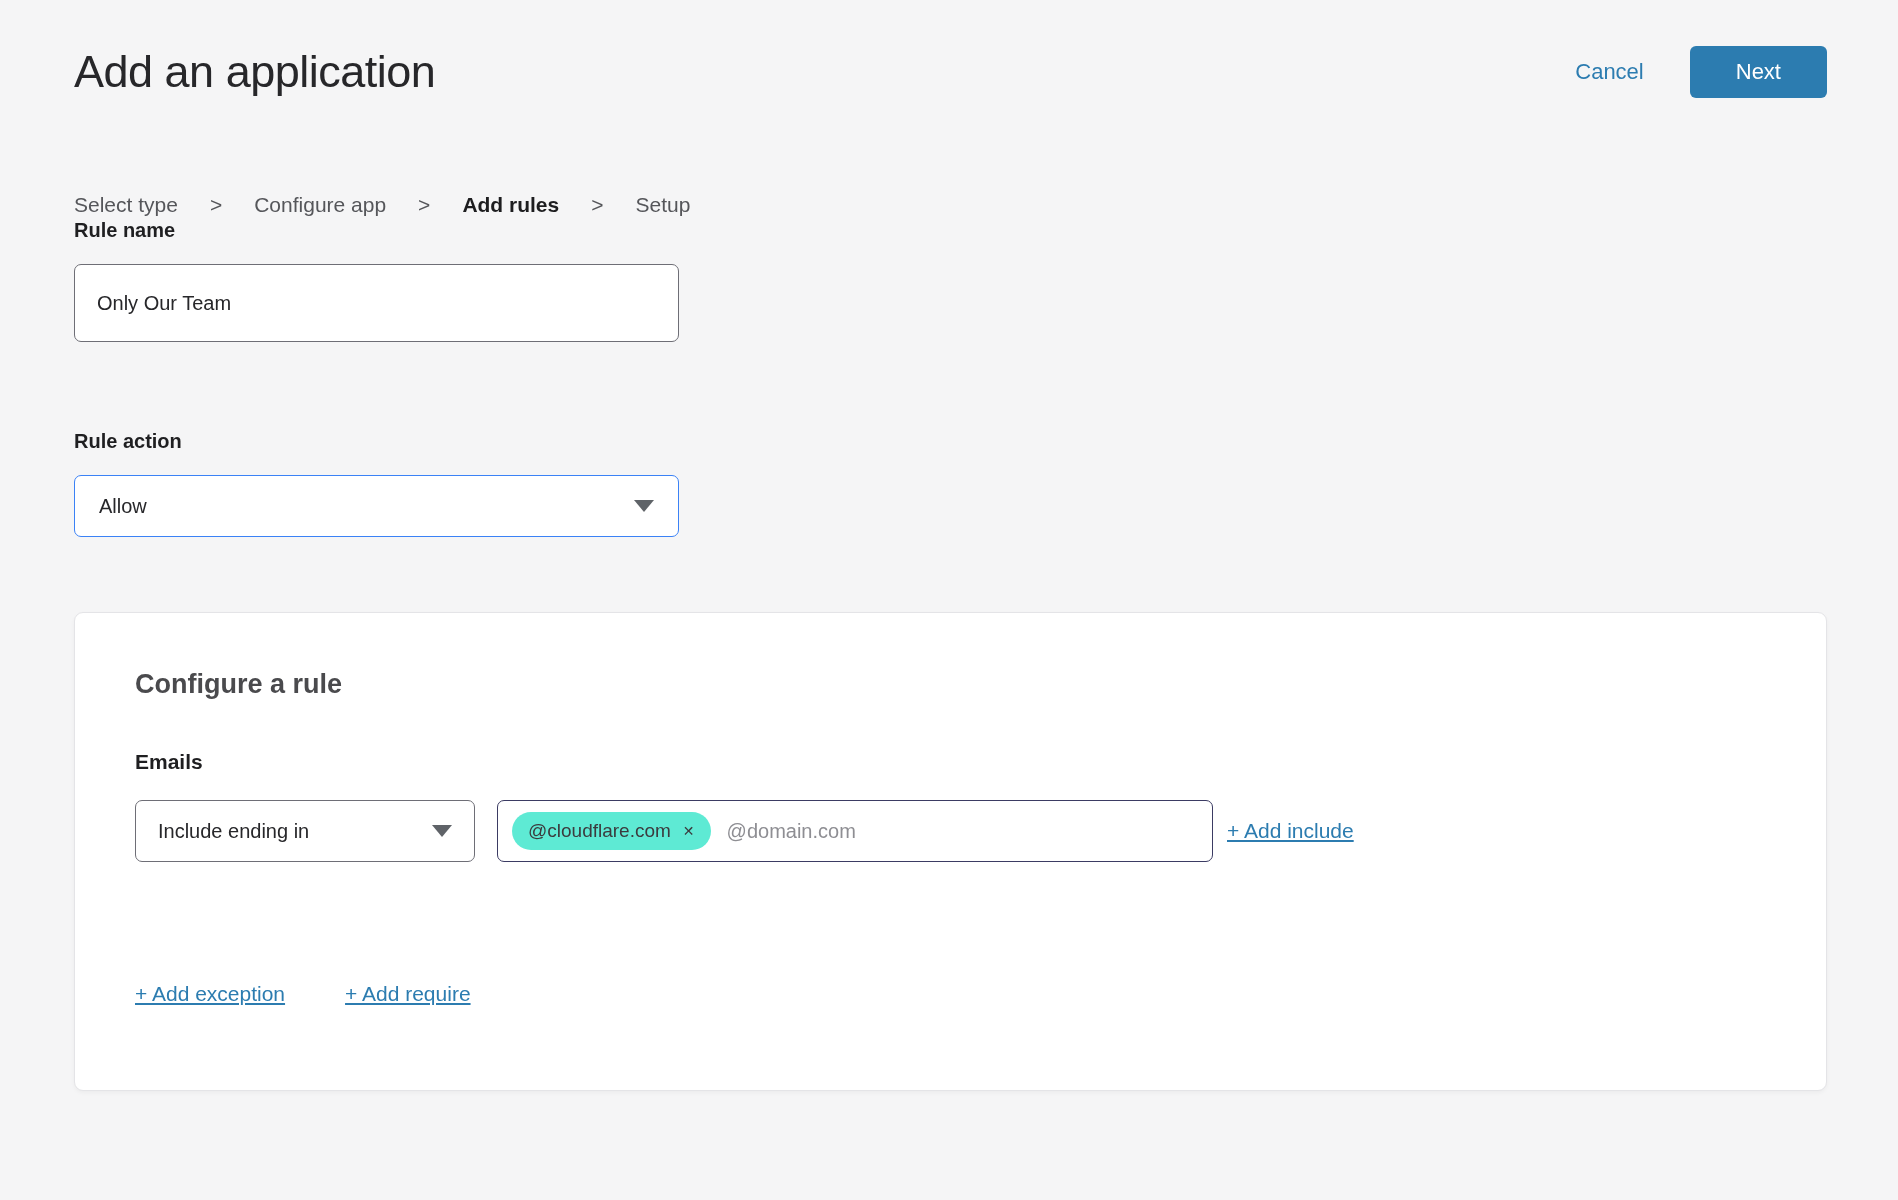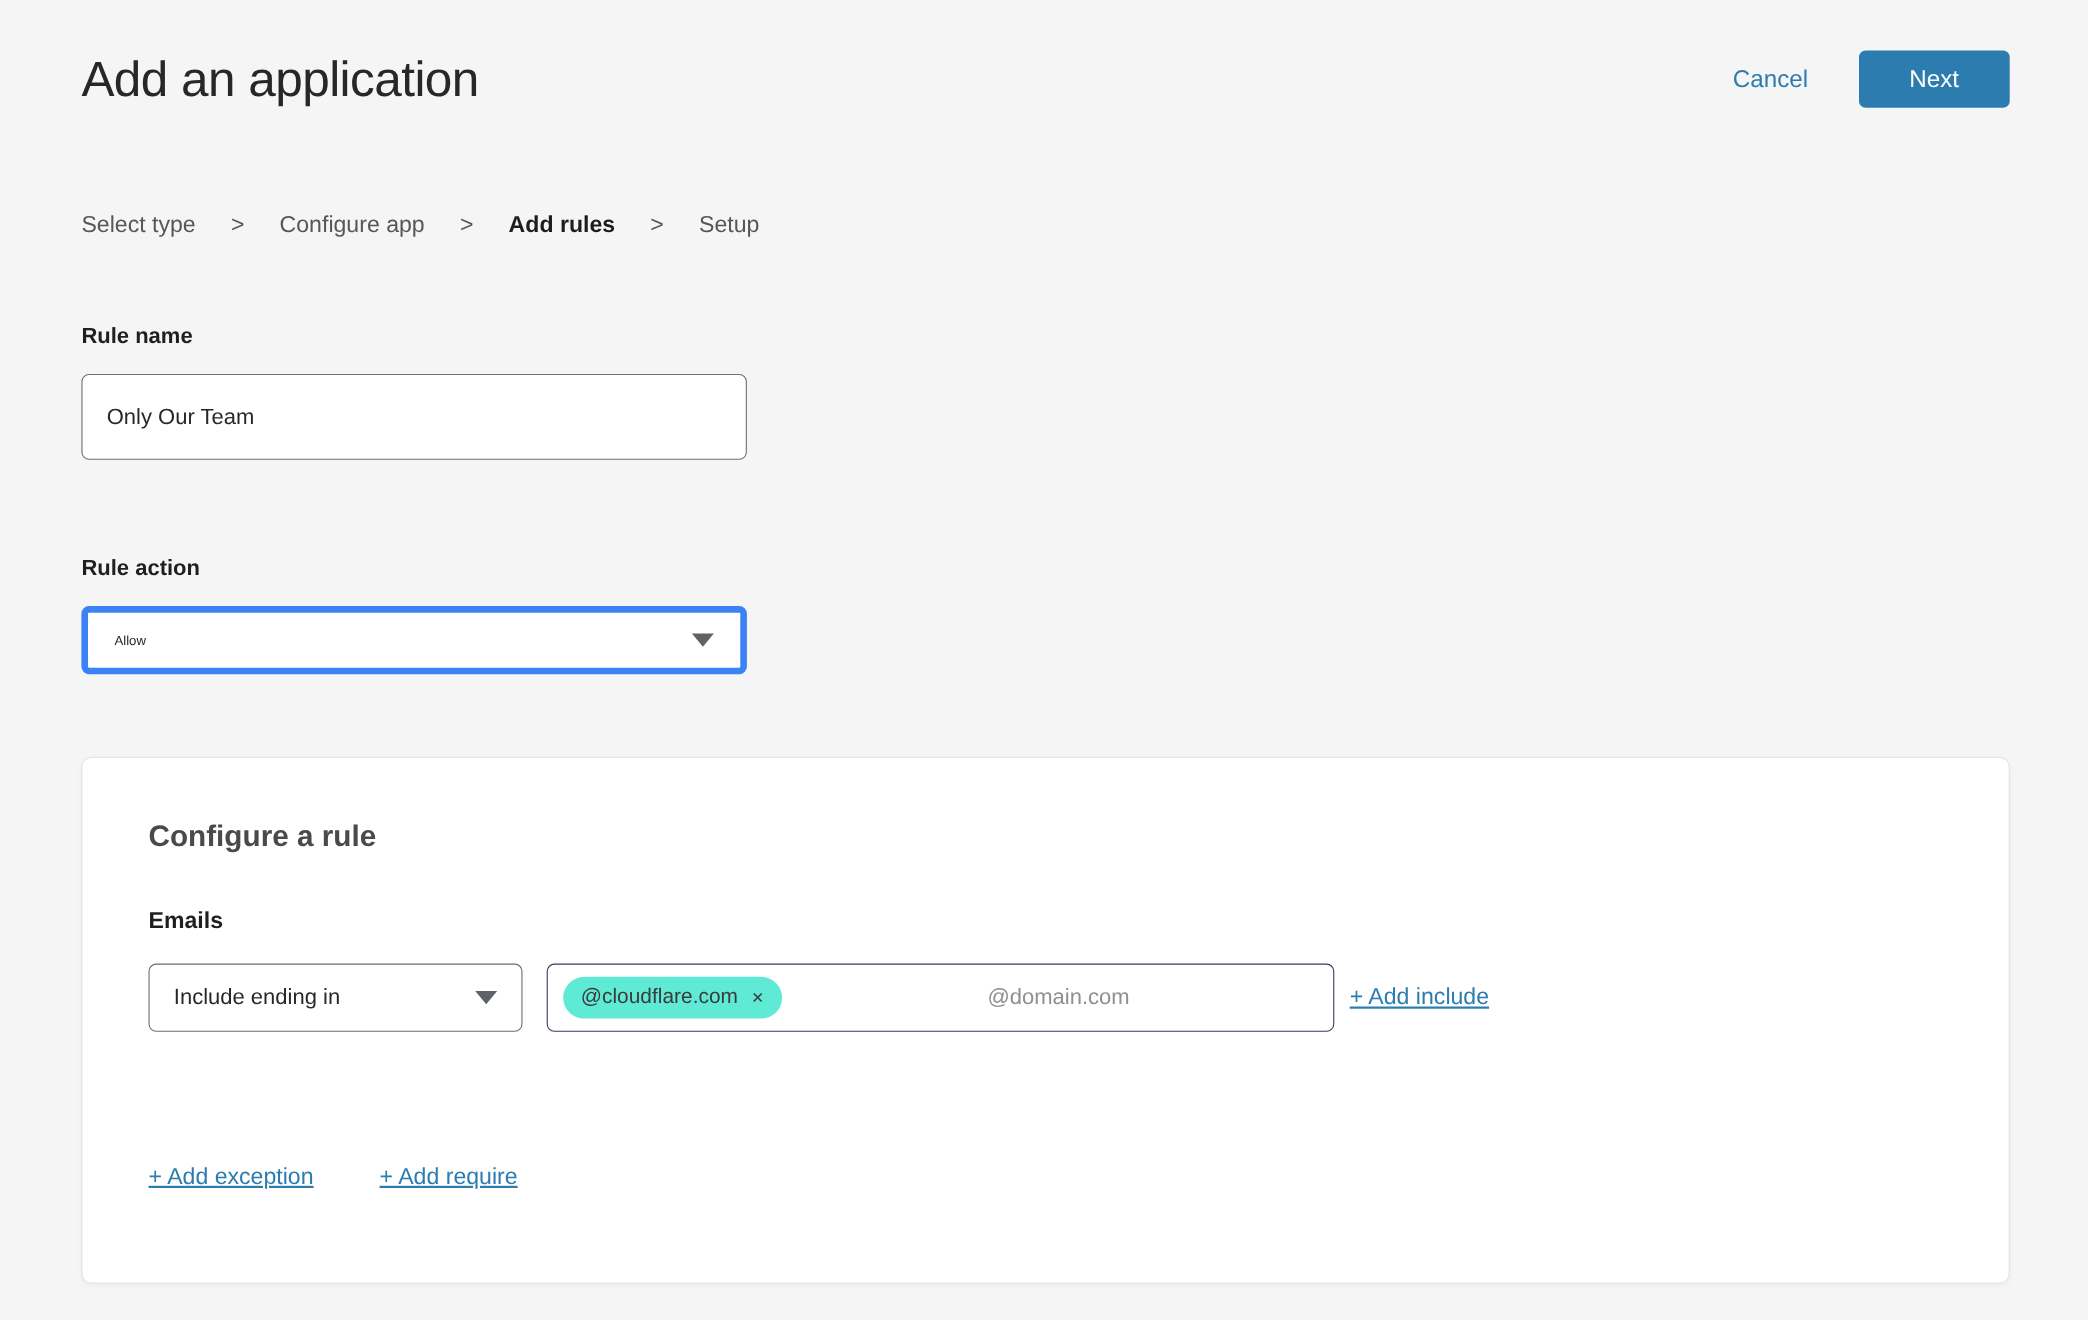--- a/index.html
+++ b/index.html
@@ -47,21 +47,20 @@
     gap: 32px;
     font-size: 21px;
     color: #55565a;
   }
   .crumb { cursor: pointer; }
   .crumb.active { color: #1d1d1f; font-weight: 700; }
   .crumb-sep { color: #55565a; }
 
   
   .field-label {
-    margin-top: 76px;
     font-size: 20px;
     font-weight: 700;
     color: #1f1f21;
     line-height: 27px;
   }
   .text-input {
     margin-top: 20px;
     width: 605px;
     height: 78px;
     border: 1px solid #6e6e76;
@@ -71,24 +70,24 @@
     font-size: 20px;
     color: #27272a;
     padding: 0 22px;
     display: block;
   }
   .field-label.rule-action { margin-top: 86px; }
   .select-box {
     margin-top: 20px;
     width: 605px;
     height: 62px;
-    border: 6px solid #3b82f6;
-    border-radius: 7px;
-    background: #ffffff;
-    font-size: 12px;
+    border: 1px solid #3b82f6;
+    border-radius: 7px;
+    background: #ffffff;
+    font-size: 20px;
     color: #27272a;
     padding: 0 24px;
     display: flex;
     align-items: center;
     justify-content: space-between;
     cursor: pointer;
   }
   .caret {
     width: 0; height: 0;
     border-left: 10px solid transparent;
@@ -170,21 +169,20 @@
   .email-input {
     border: none;
     outline: none;
     flex: 1;
     min-width: 0;
     font-family: inherit;
     font-size: 20px;
     color: #27272a;
     margin-left: 16px;
     background: transparent;
-    text-align: center;
   }
   .email-input::placeholder { color: #8e8e93; }
   .blue-link {
     color: #2c7cb0;
     font-size: 21px;
     text-decoration: underline;
     cursor: pointer;
     white-space: nowrap;
   }
   .add-include-link { margin-left: 14px; }

